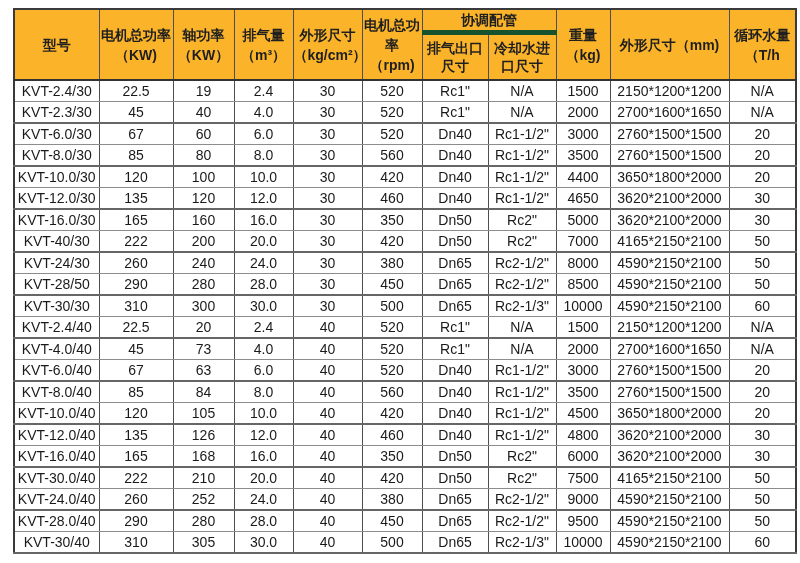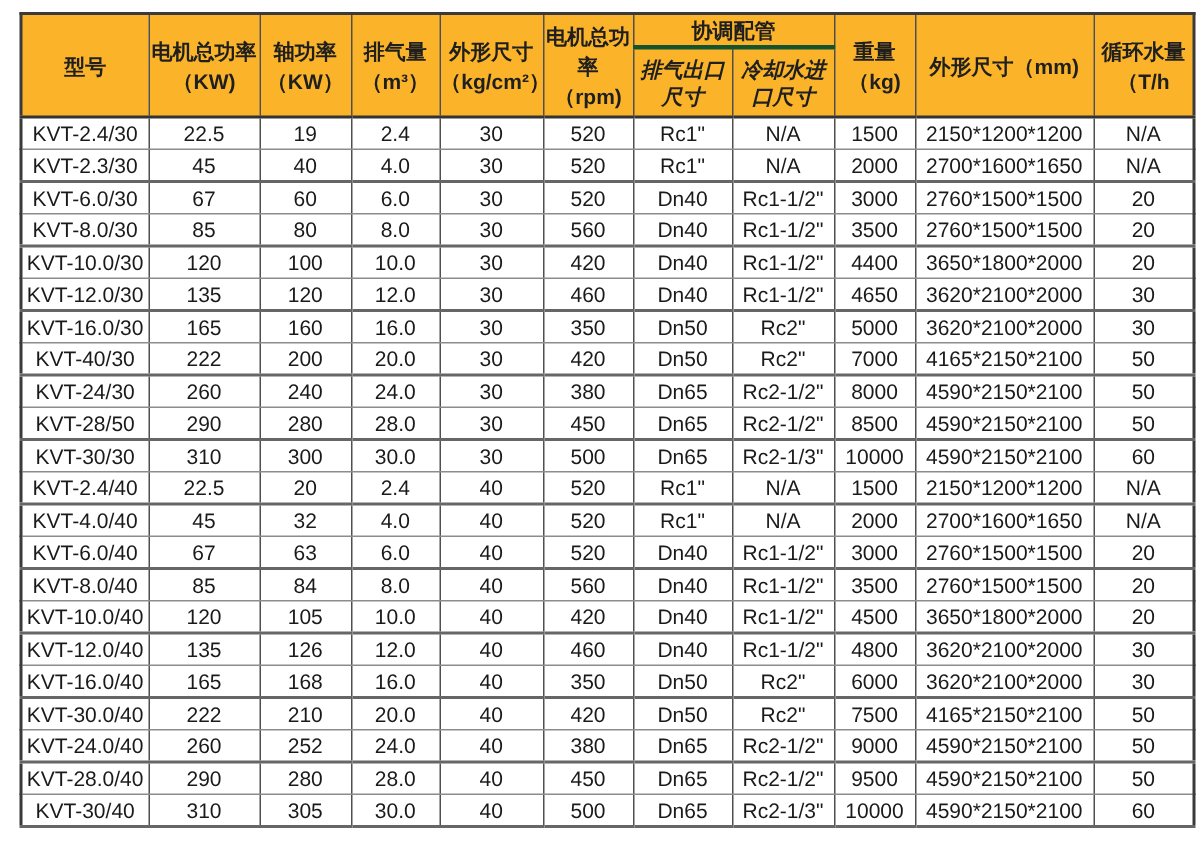--- a/index.html
+++ b/index.html
@@ -38,31 +38,30 @@
     border: 1px solid #4f4f4f;
     padding: 1px 0;
   }
   table.spec thead tr.group-row th {
     height: 20px;
     line-height: 20px;
     padding: 0;
   }
   table.spec thead tr.sub-row th {
     height: 42px;
-    font-style: italic;
   }
   table.spec thead th[rowspan] {
     height: 64px;
   }
   table.spec thead tr.sub-row th,
   table.spec thead th {
     border-bottom: 2px solid #333333;
   }
   table.spec thead tr.group-row th.group-head {
-    border-bottom: 3px solid #14532d;
+    border-bottom: 5px solid #14532d;
   }
   table.spec tbody td {
     height: 20px;
     font-size: 14px;
     line-height: 20px;
     color: #1a1a1a;
     text-align: center;
     vertical-align: middle;
     border-left: 1px solid #4f4f4f;
     border-right: 1px solid #4f4f4f;
@@ -274,21 +273,21 @@
           <td>520</td>
           <td>Rc1"</td>
           <td>N/A</td>
           <td>1500</td>
           <td>2150*1200*1200</td>
           <td>N/A</td>
         </tr>
         <tr>
           <td>KVT-4.0/40</td>
           <td>45</td>
-          <td>32</td>
+          <td>73</td>
           <td>4.0</td>
           <td>40</td>
           <td>520</td>
           <td>Rc1"</td>
           <td>N/A</td>
           <td>2000</td>
           <td>2700*1600*1650</td>
           <td>N/A</td>
         </tr>
         <tr>

